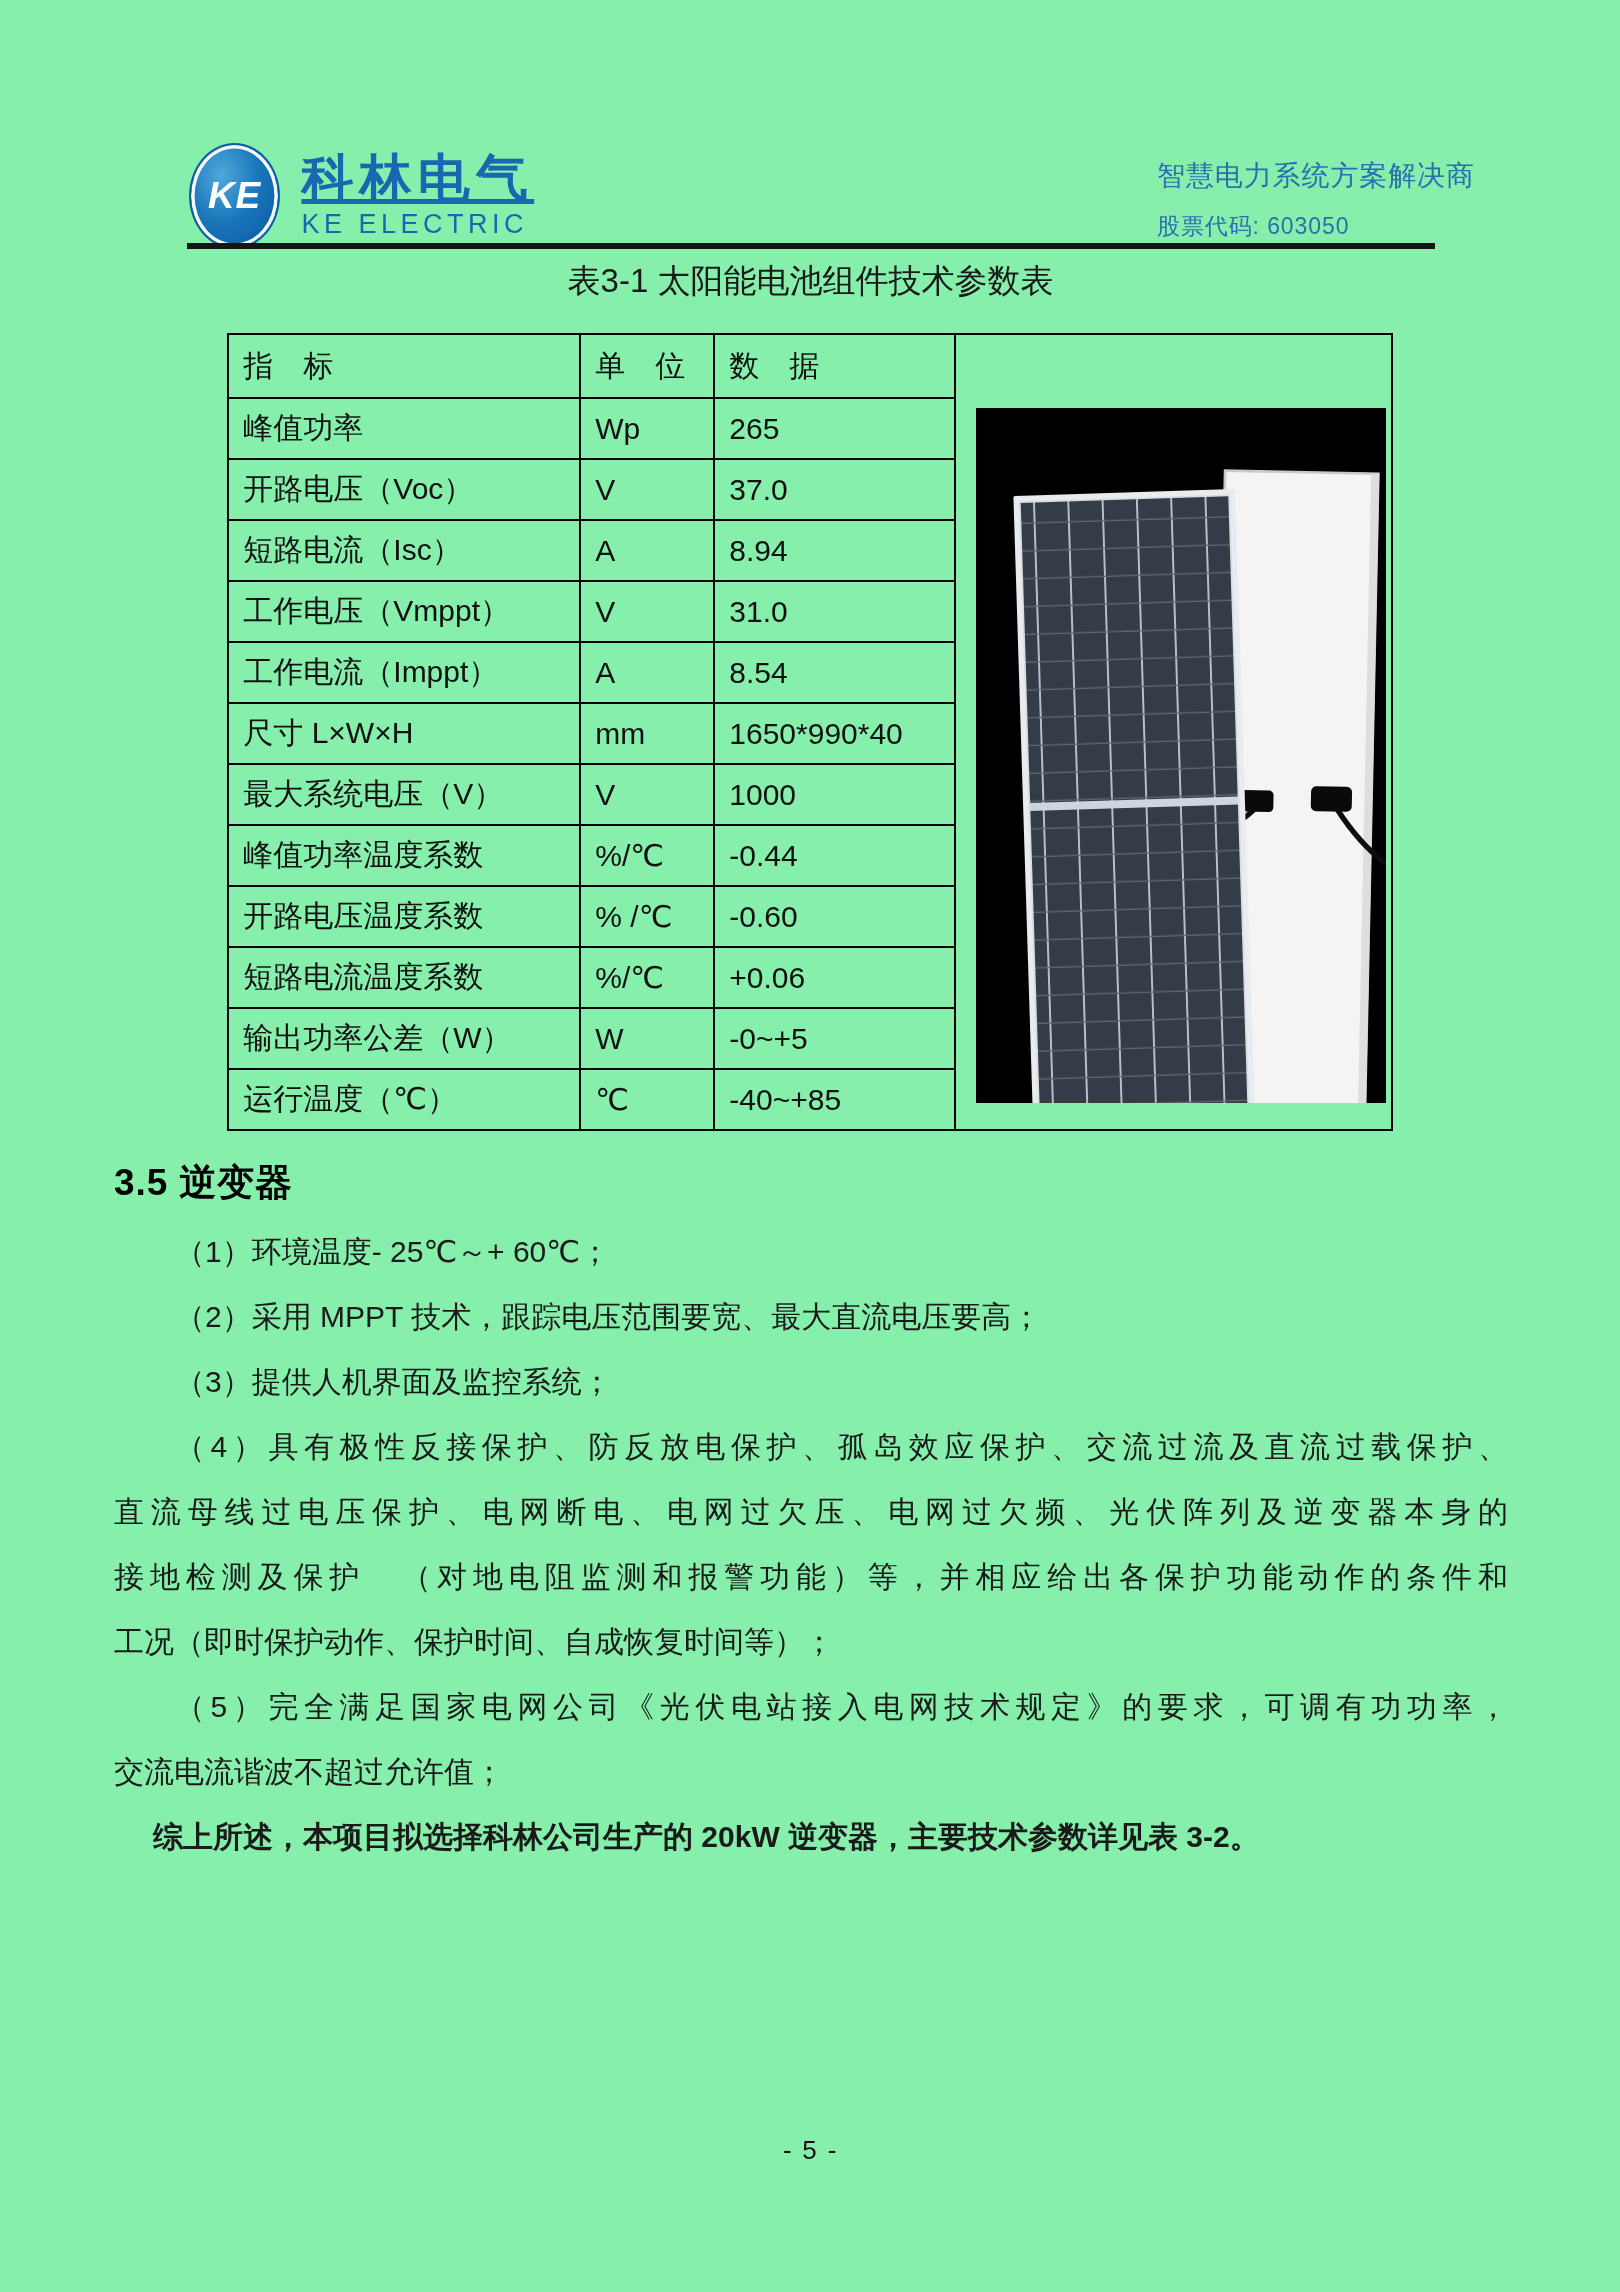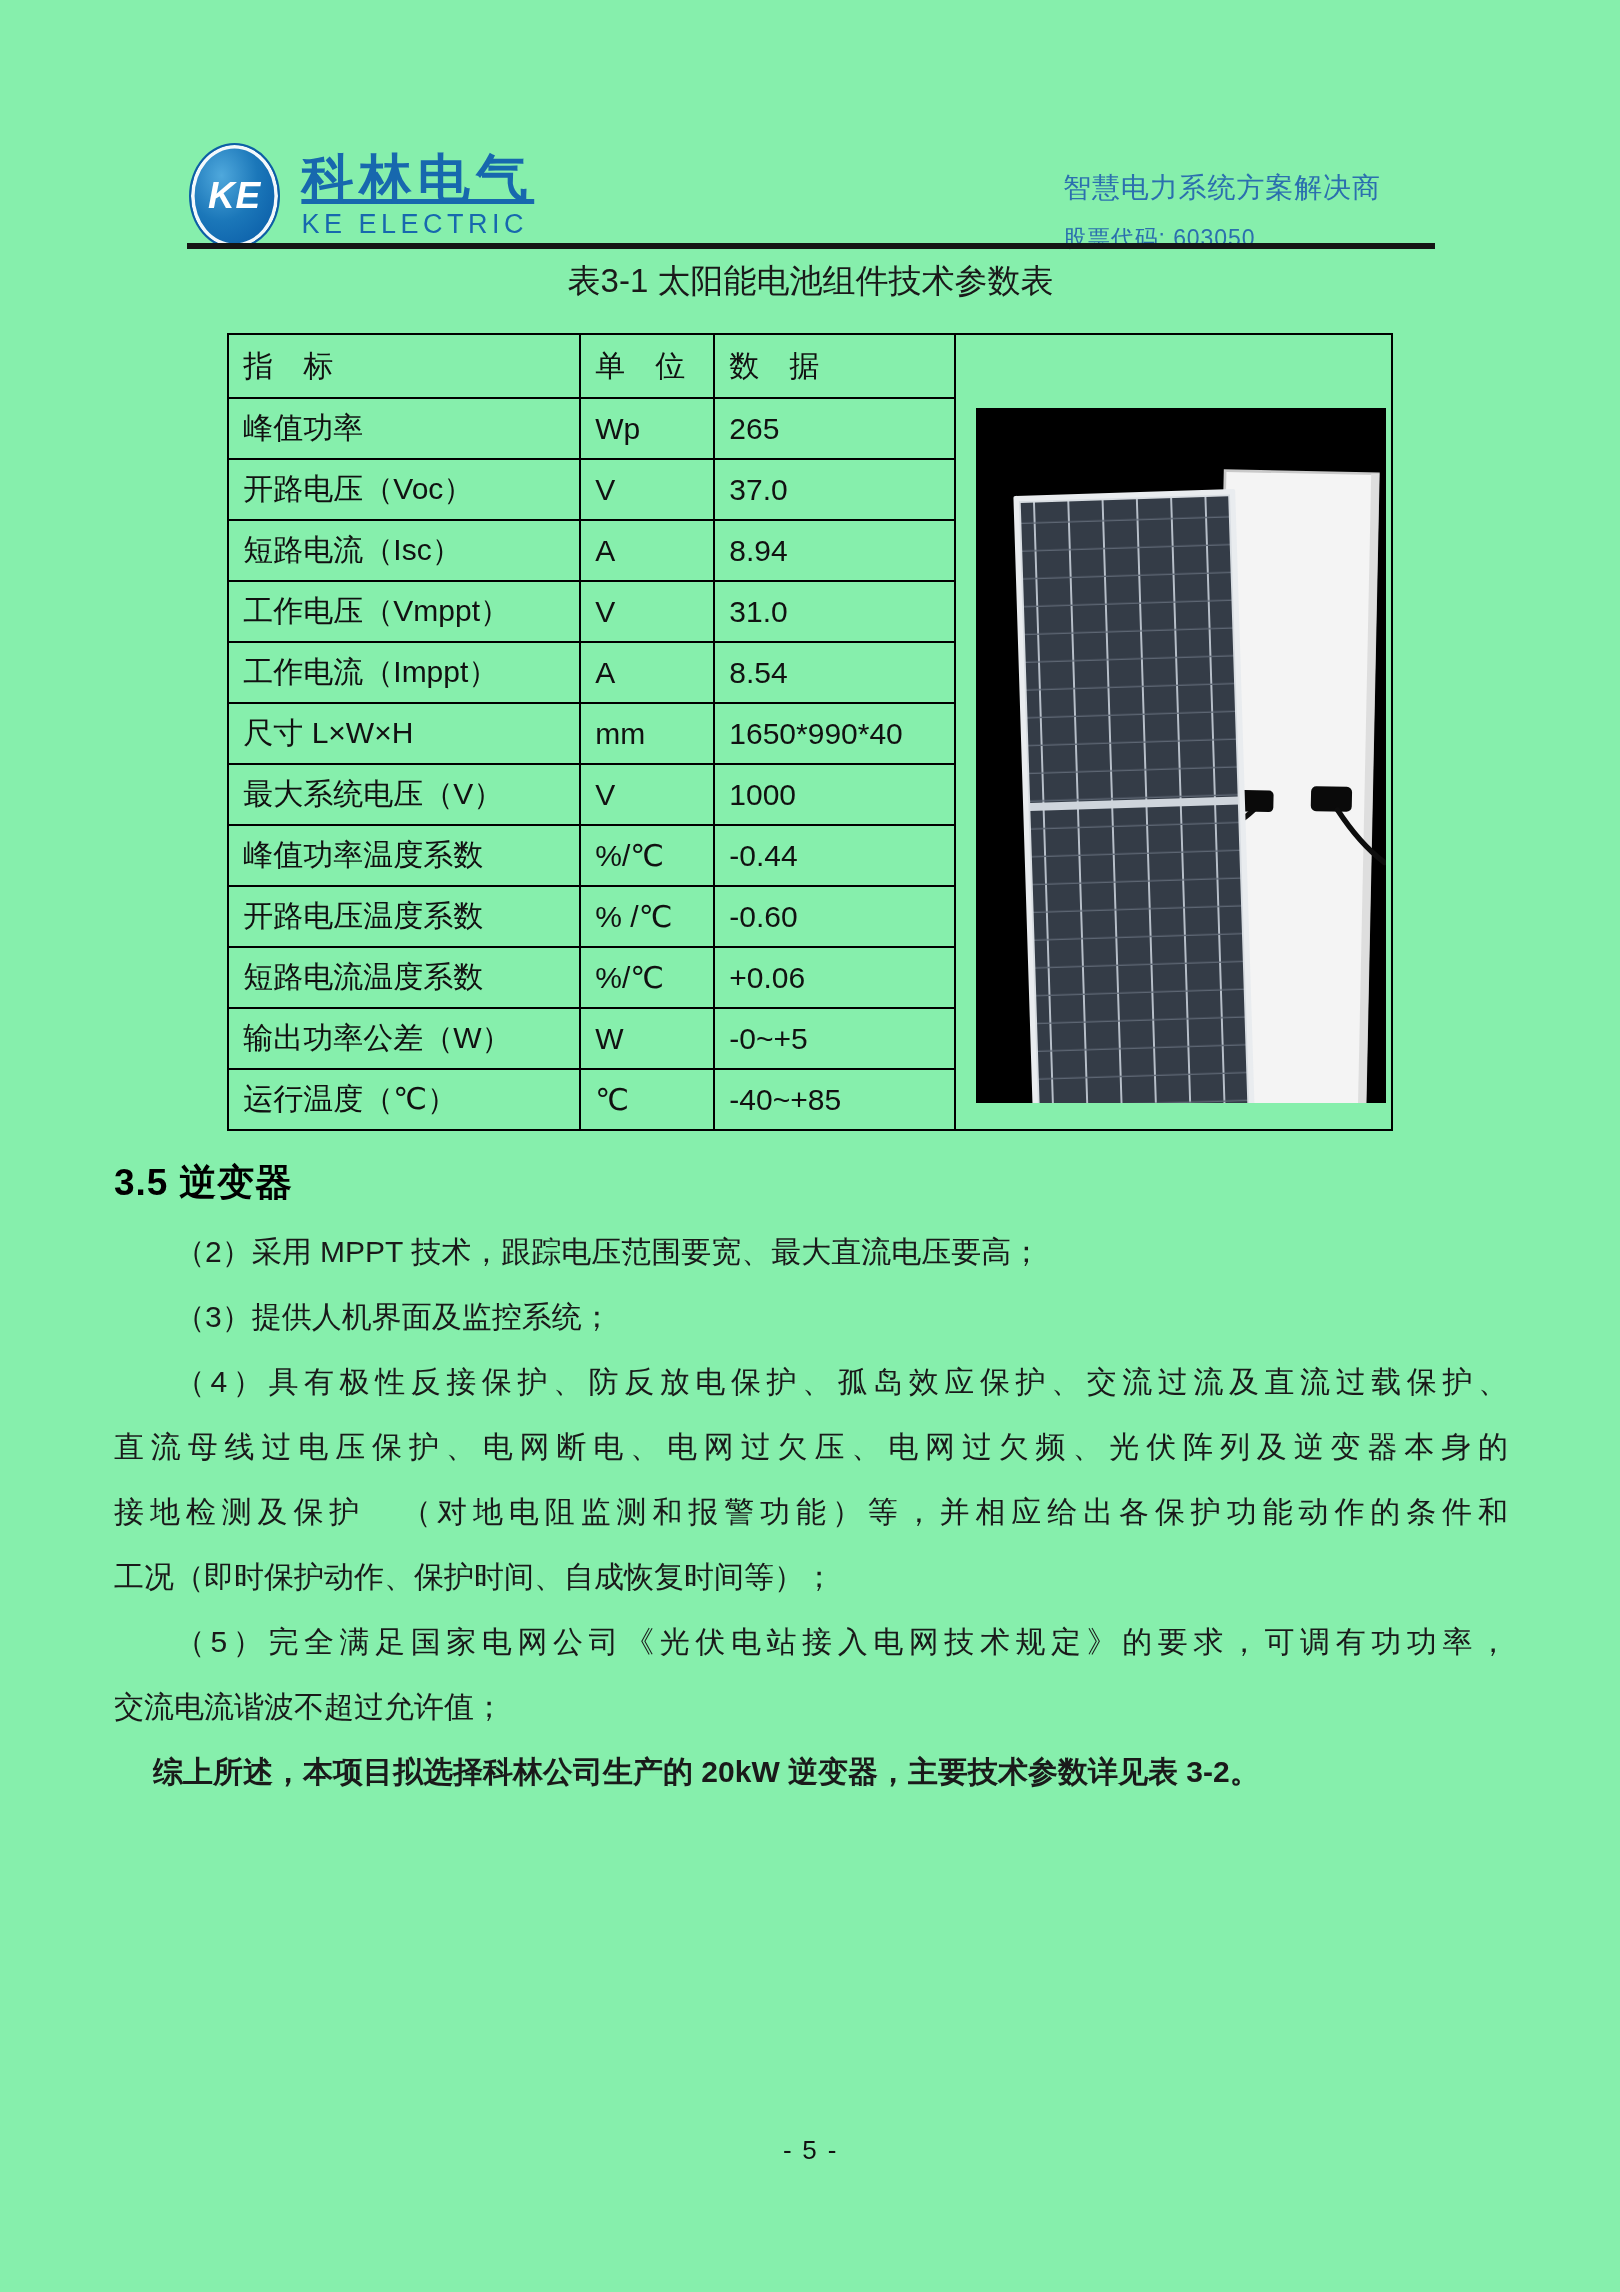--- a/index.html
+++ b/index.html
@@ -18,21 +18,21 @@
     width:87px;height:102px;border-radius:50%;
     background:radial-gradient(ellipse at 35% 30%, #4fa8dc 0%, #1b77b9 45%, #0b5ea8 85%);
     border:2.7px solid #0d5fa5;
     box-shadow:inset 0 0 0 3.6px rgba(255,255,255,.95);
     display:flex;align-items:center;justify-content:center;
   }
   .logo-badge span{color:#fff;font-weight:bold;font-size:37px;letter-spacing:0.9px;font-style:italic;}
   .logo-names{margin-left:21.4px;}
   .logo-cn{font-size:52px;font-weight:bold;color:#1768ae;letter-spacing:6.2px;line-height:53px;text-decoration:underline;}
   .logo-en{font-size:27px;color:#1768ae;letter-spacing:4.5px;margin-top:3.6px;}
-  .hdr-right{position:absolute;left:1063px;top:157px;margin-top:12px;}
+  .hdr-right{position:absolute;left:1157px;top:157px;}
   .hdr-tagline{font-size:28px;color:#2b6fae;letter-spacing:0.9px;}
   .hdr-stock{font-size:23px;color:#2b6fae;margin-top:16px;letter-spacing:0.9px;}
   .hdr-rule{position:absolute;left:187px;top:243px;width:1248px;height:6.2px;background:#151515;}
   
   .tbl-title{position:absolute;left:0;top:259px;width:100%;text-align:center;font-size:33px;color:#1a1a1a;}
   table.spec{
     position:absolute;left:227px;top:333px;
     width:1163px;height:793px;
     border-collapse:collapse;table-layout:fixed;
   }
@@ -180,20 +180,21 @@
       <td>运行温度（℃）</td>
       <td>℃</td>
       <td>-40~+85</td>
     </tr>
   </tbody>
     </table>
 
   <div class="sec-heading">3.5 逆变器</div>
 
   <div class="bodytext">
+    <div class="bl ind">（1）环境温度- 25℃～+ 60℃；</div>
     <div class="bl ind">（2）采用 MPPT 技术，跟踪电压范围要宽、最大直流电压要高；</div>
     <div class="bl ind">（3）提供人机界面及监控系统；</div>
     <div class="bl ind j">（4）具有极性反接保护、防反放电保护、孤岛效应保护、交流过流及直流过载保护、</div>
     <div class="bl j">直流母线过电压保护、电网断电、电网过欠压、电网过欠频、光伏阵列及逆变器本身的</div>
     <div class="bl j">接地检测及保护　（对地电阻监测和报警功能）等，并相应给出各保护功能动作的条件和</div>
     <div class="bl">工况（即时保护动作、保护时间、自成恢复时间等）；</div>
     <div class="bl ind j">（5）完全满足国家电网公司《光伏电站接入电网技术规定》的要求，可调有功功率，</div>
     <div class="bl">交流电流谐波不超过允许值；</div>
     <div class="bl ind-sm b">综上所述，本项目拟选择科林公司生产的 20kW 逆变器，主要技术参数详见表 3-2。</div>
   </div>

